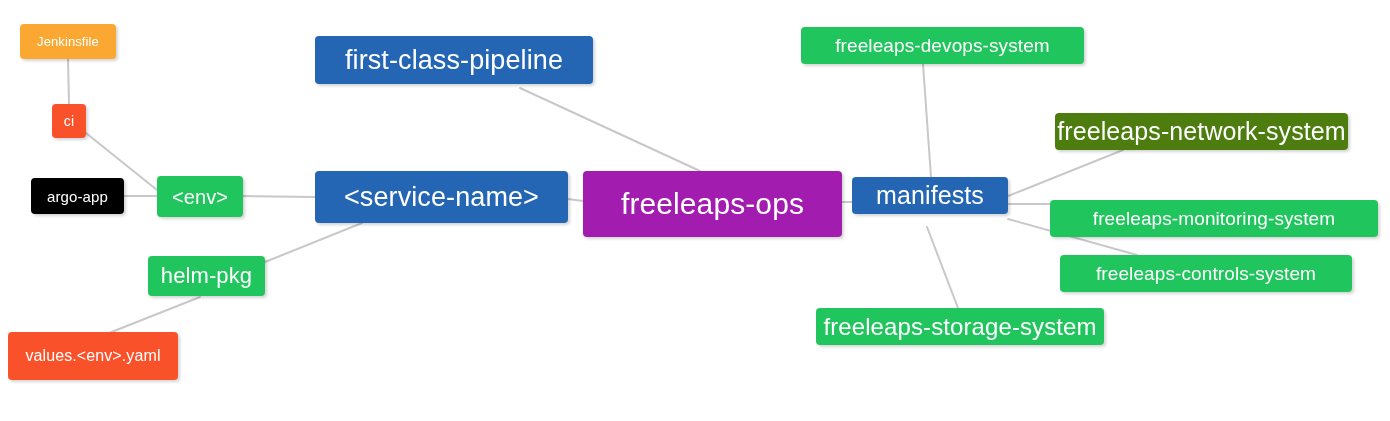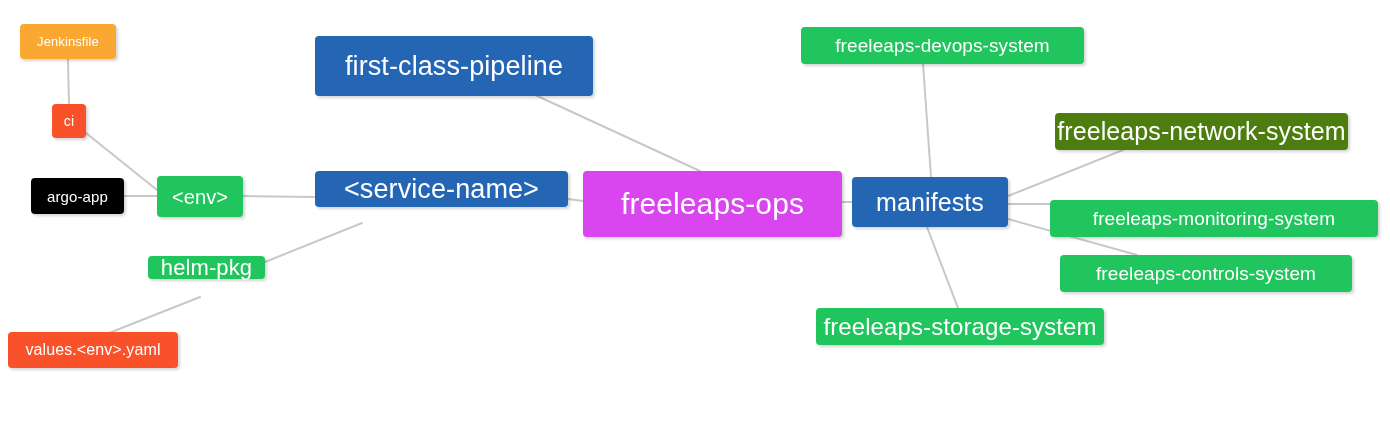--- a/index.html
+++ b/index.html
@@ -72,36 +72,36 @@
       </div>
       <div class="node" style="left: 52px; top: 104px; width: 34px; height: 34px; background: rgb(249, 82, 42); font-size: 14px; text-align: right;">
         <span class="node-label">ci</span>
       </div>
       <div class="node" style="left: 31px; top: 178px; width: 93px; height: 36px; background: #000000; font-size: 15px;">
         <span class="node-label">argo-app</span>
       </div>
       <div class="node" style="left: 157px; top: 176px; width: 86px; height: 41px; background: rgb(33, 197, 93); font-size: 20px;">
         <span class="node-label">&lt;env&gt;</span>
       </div>
-      <div class="node" style="left: 315px; top: 171px; width: 253px; height: 36px; background: rgb(37, 102, 180); font-size: 27px;">
+      <div class="node" style="left: 315px; top: 171px; width: 253px; height: 52px; background: rgb(37, 102, 180); font-size: 27px;">
         <span class="node-label">&lt;service-name&gt;</span>
       </div>
-      <div class="node" style="left: 315px; top: 36px; width: 278px; height: 60px; background: rgb(37, 102, 180); font-size: 27px;">
+      <div class="node" style="left: 315px; top: 36px; width: 278px; height: 48px; background: rgb(37, 102, 180); font-size: 27px;">
         <span class="node-label">first-class-pipeline</span>
       </div>
-      <div class="node" style="left: 148px; top: 256px; width: 117px; height: 23px; background: rgb(33, 197, 93); font-size: 22px;">
+      <div class="node" style="left: 148px; top: 256px; width: 117px; height: 40px; background: rgb(33, 197, 93); font-size: 22px;">
         <span class="node-label">helm-pkg</span>
       </div>
-      <div class="node" style="left: 8px; top: 332px; width: 170px; height: 36px; background: rgb(249, 82, 42); font-size: 16px;">
+      <div class="node" style="left: 8px; top: 332px; width: 170px; height: 48px; background: rgb(249, 82, 42); font-size: 16px;">
         <span class="node-label">values.&lt;env&gt;.yaml</span>
       </div>
-      <div class="node" style="left: 583px; top: 171px; width: 259px; height: 66px; background: #d946ef; font-size: 30px;">
+      <div class="node" style="left: 583px; top: 171px; width: 259px; height: 66px; background: #a21caf; font-size: 30px;">
         <span class="node-label">freeleaps-ops</span>
       </div>
-      <div class="node" style="left: 852px; top: 177px; width: 156px; height: 50px; background: rgb(37, 102, 180); font-size: 25px;">
+      <div class="node" style="left: 852px; top: 177px; width: 156px; height: 37px; background: rgb(37, 102, 180); font-size: 25px;">
         <span class="node-label">manifests</span>
       </div>
       <div class="node" style="left: 801px; top: 27px; width: 283px; height: 37px; background: rgb(33, 197, 93); font-size: 19px;">
         <span class="node-label">freeleaps-devops-system</span>
       </div>
       <div class="node" style="left: 1055px; top: 113px; width: 293px; height: 37px; background: #4d7c0f; font-size: 25px;">
         <span class="node-label">freeleaps-network-system</span>
       </div>
       <div class="node" style="left: 1050px; top: 186px; width: 328px; height: 37px; background: rgb(33, 197, 93); font-size: 19px; margin-top: 14px;">
         <span class="node-label">freeleaps-monitoring-system</span>

